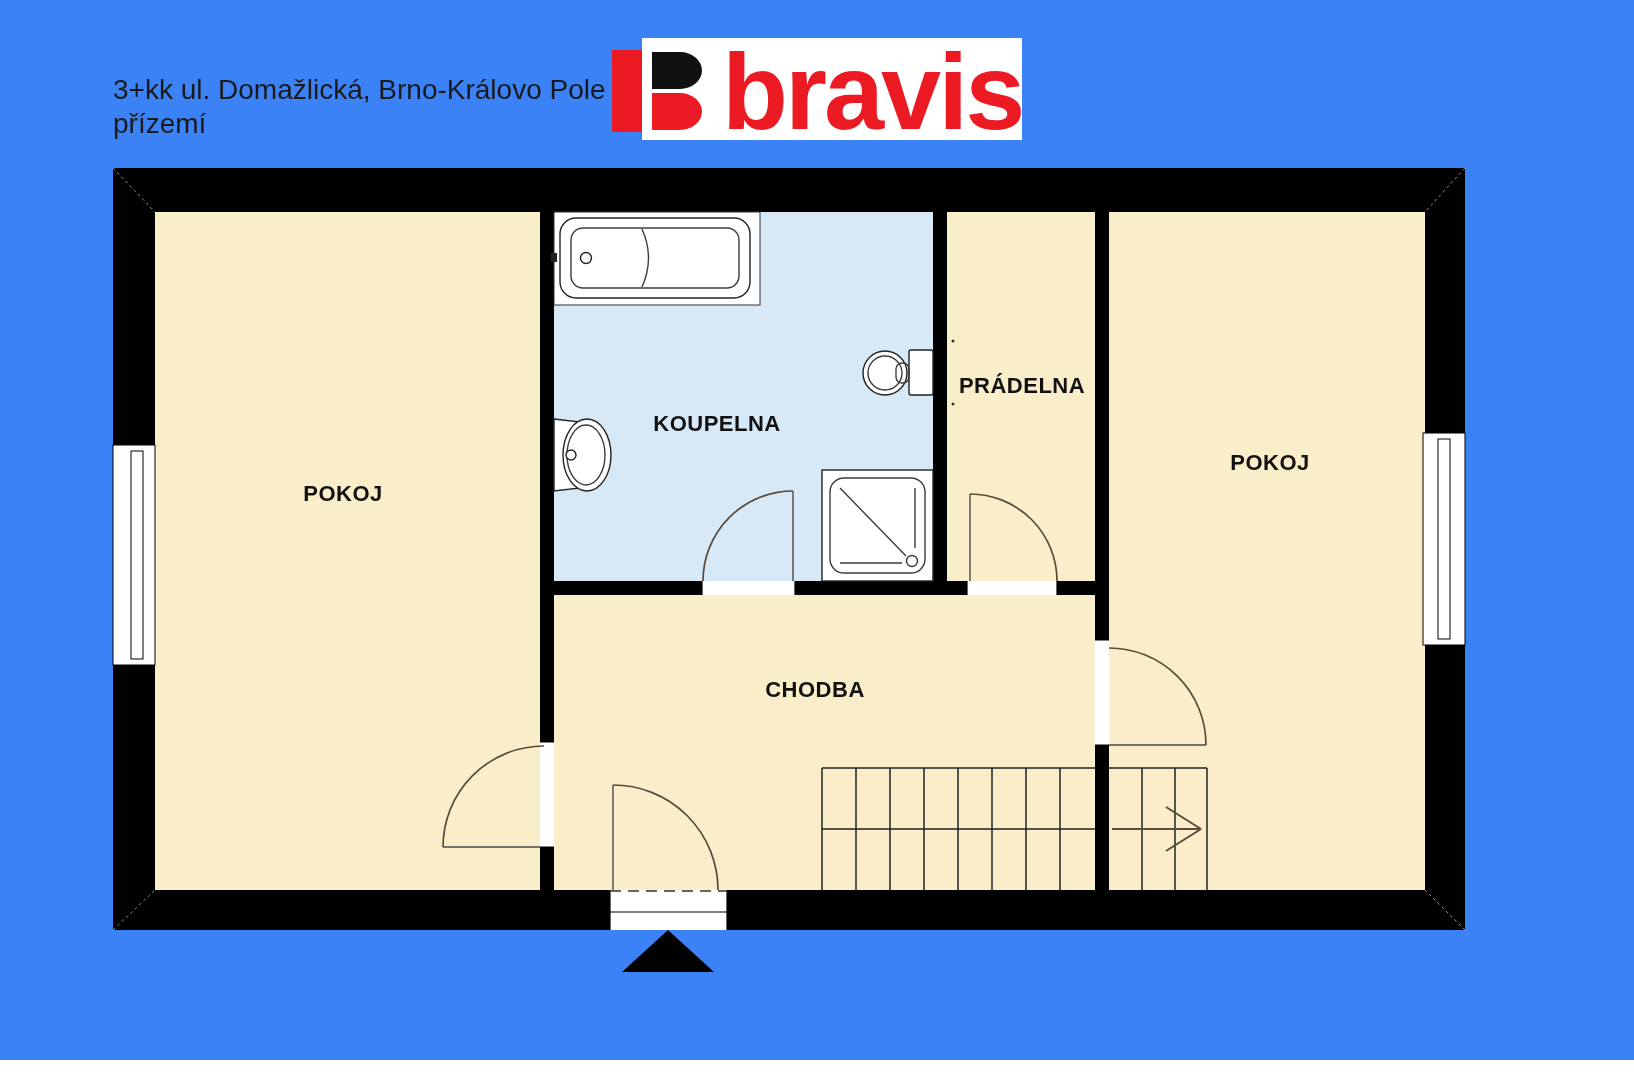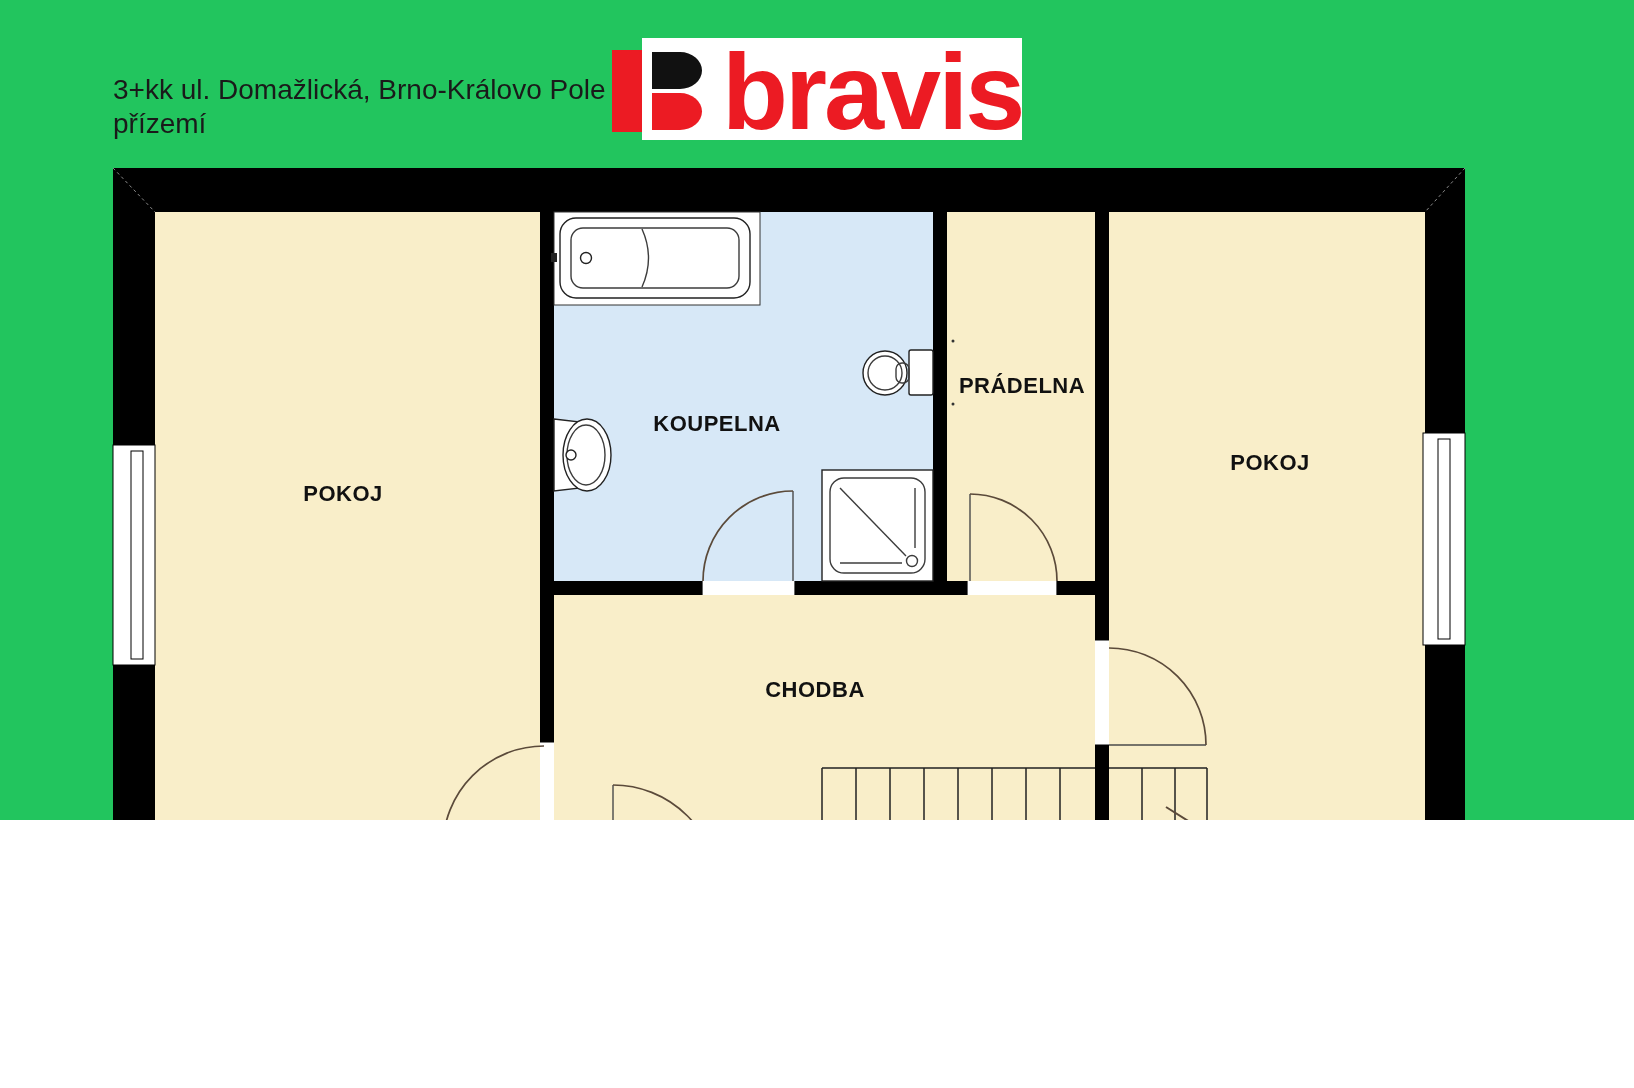--- a/index.html
+++ b/index.html
@@ -1,16 +1,16 @@
 <!DOCTYPE html>
 <html><head>
 <meta charset="utf-8">
 <style>
   html,body{margin:0;padding:0;background:#ffffff;}
-  #canvas{position:relative;width:1634px;height:820px;background:#22c55e;overflow:hidden;
+  #canvas{position:relative;width:1634px;height:1060px;background:#3b82f6;overflow:hidden;
           font-family:"Liberation Sans", sans-serif;}
   svg{position:absolute;left:0;top:0;}
   .title-line{font-family:"Liberation Sans", sans-serif;font-size:28px;fill:#1a1a1a;}
   .room-label{font-family:"Liberation Sans", sans-serif;font-size:22px;font-weight:bold;fill:#111;
               text-anchor:middle;letter-spacing:0.5px;}
   .logo-word{font-family:"Liberation Sans", sans-serif;font-size:108px;font-weight:bold;
              letter-spacing:-3px;}
   .fix{stroke:#222;stroke-width:1.4;fill:#ffffff;}
   .fixline{stroke:#3c3c3c;stroke-width:1.4;fill:none;}
   .arc{stroke:#5b4a3a;stroke-width:1.7;fill:none;}

